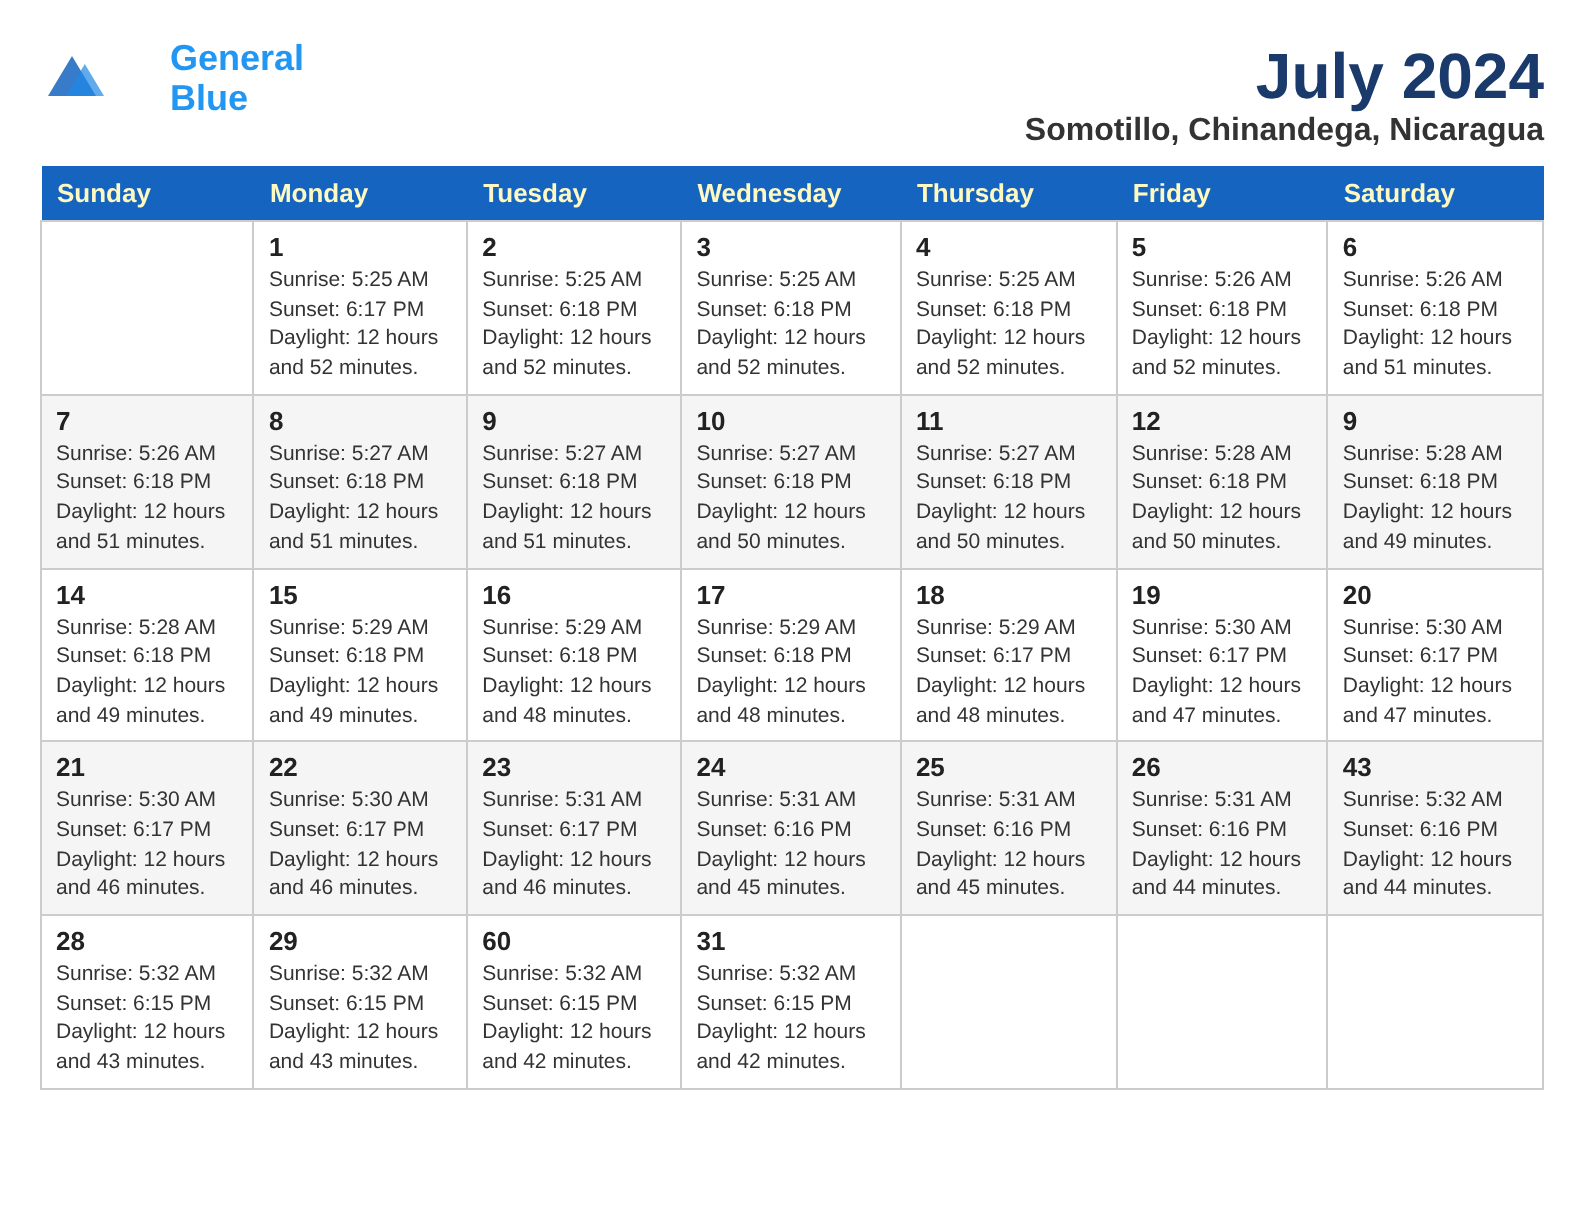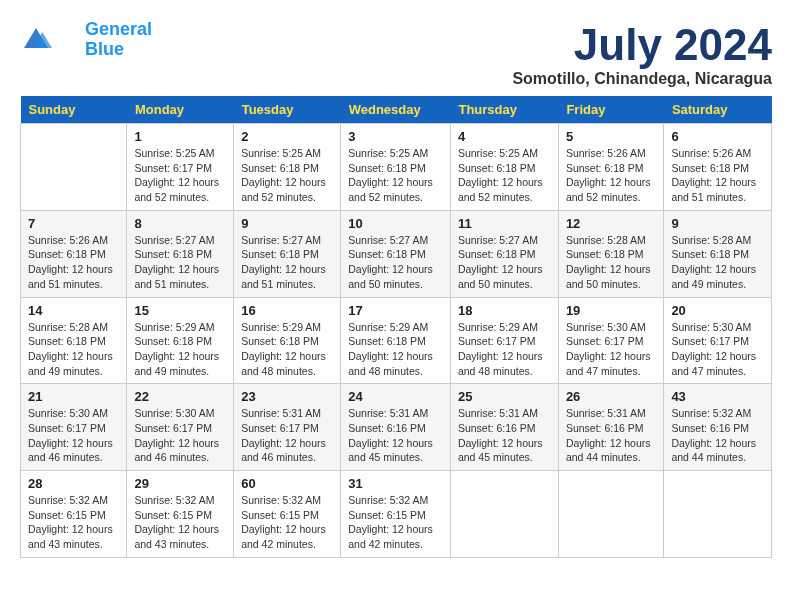--- a/index.html
+++ b/index.html
@@ -32,37 +32,37 @@
       margin-left: 29px;
     }
     .logo-icon {
       width: 32px;
       height: 32px;
     }
     .title-block {
       text-align: right;
     }
     .month-title {
-      font-size: 44px;
+      font-size: 32px;
       font-weight: bold;
       color: #1a3a6b;
     }
     .location-title {
       font-size: 16px;
       color: #333;
       font-weight: bold;
     }
     table {
       width: 100%;
       border-collapse: collapse;
       margin-top: 8px;
     }
     th {
       background-color: #1565C0;
-      color: #fde047;
+      color: #fef9c3;
       text-align: left;
       padding: 6px 8px;
       font-size: 13px;
       font-weight: bold;
     }
     td {
       border: 1px solid #ccc;
       vertical-align: top;
       padding: 5px 7px;
       font-size: 11px;

